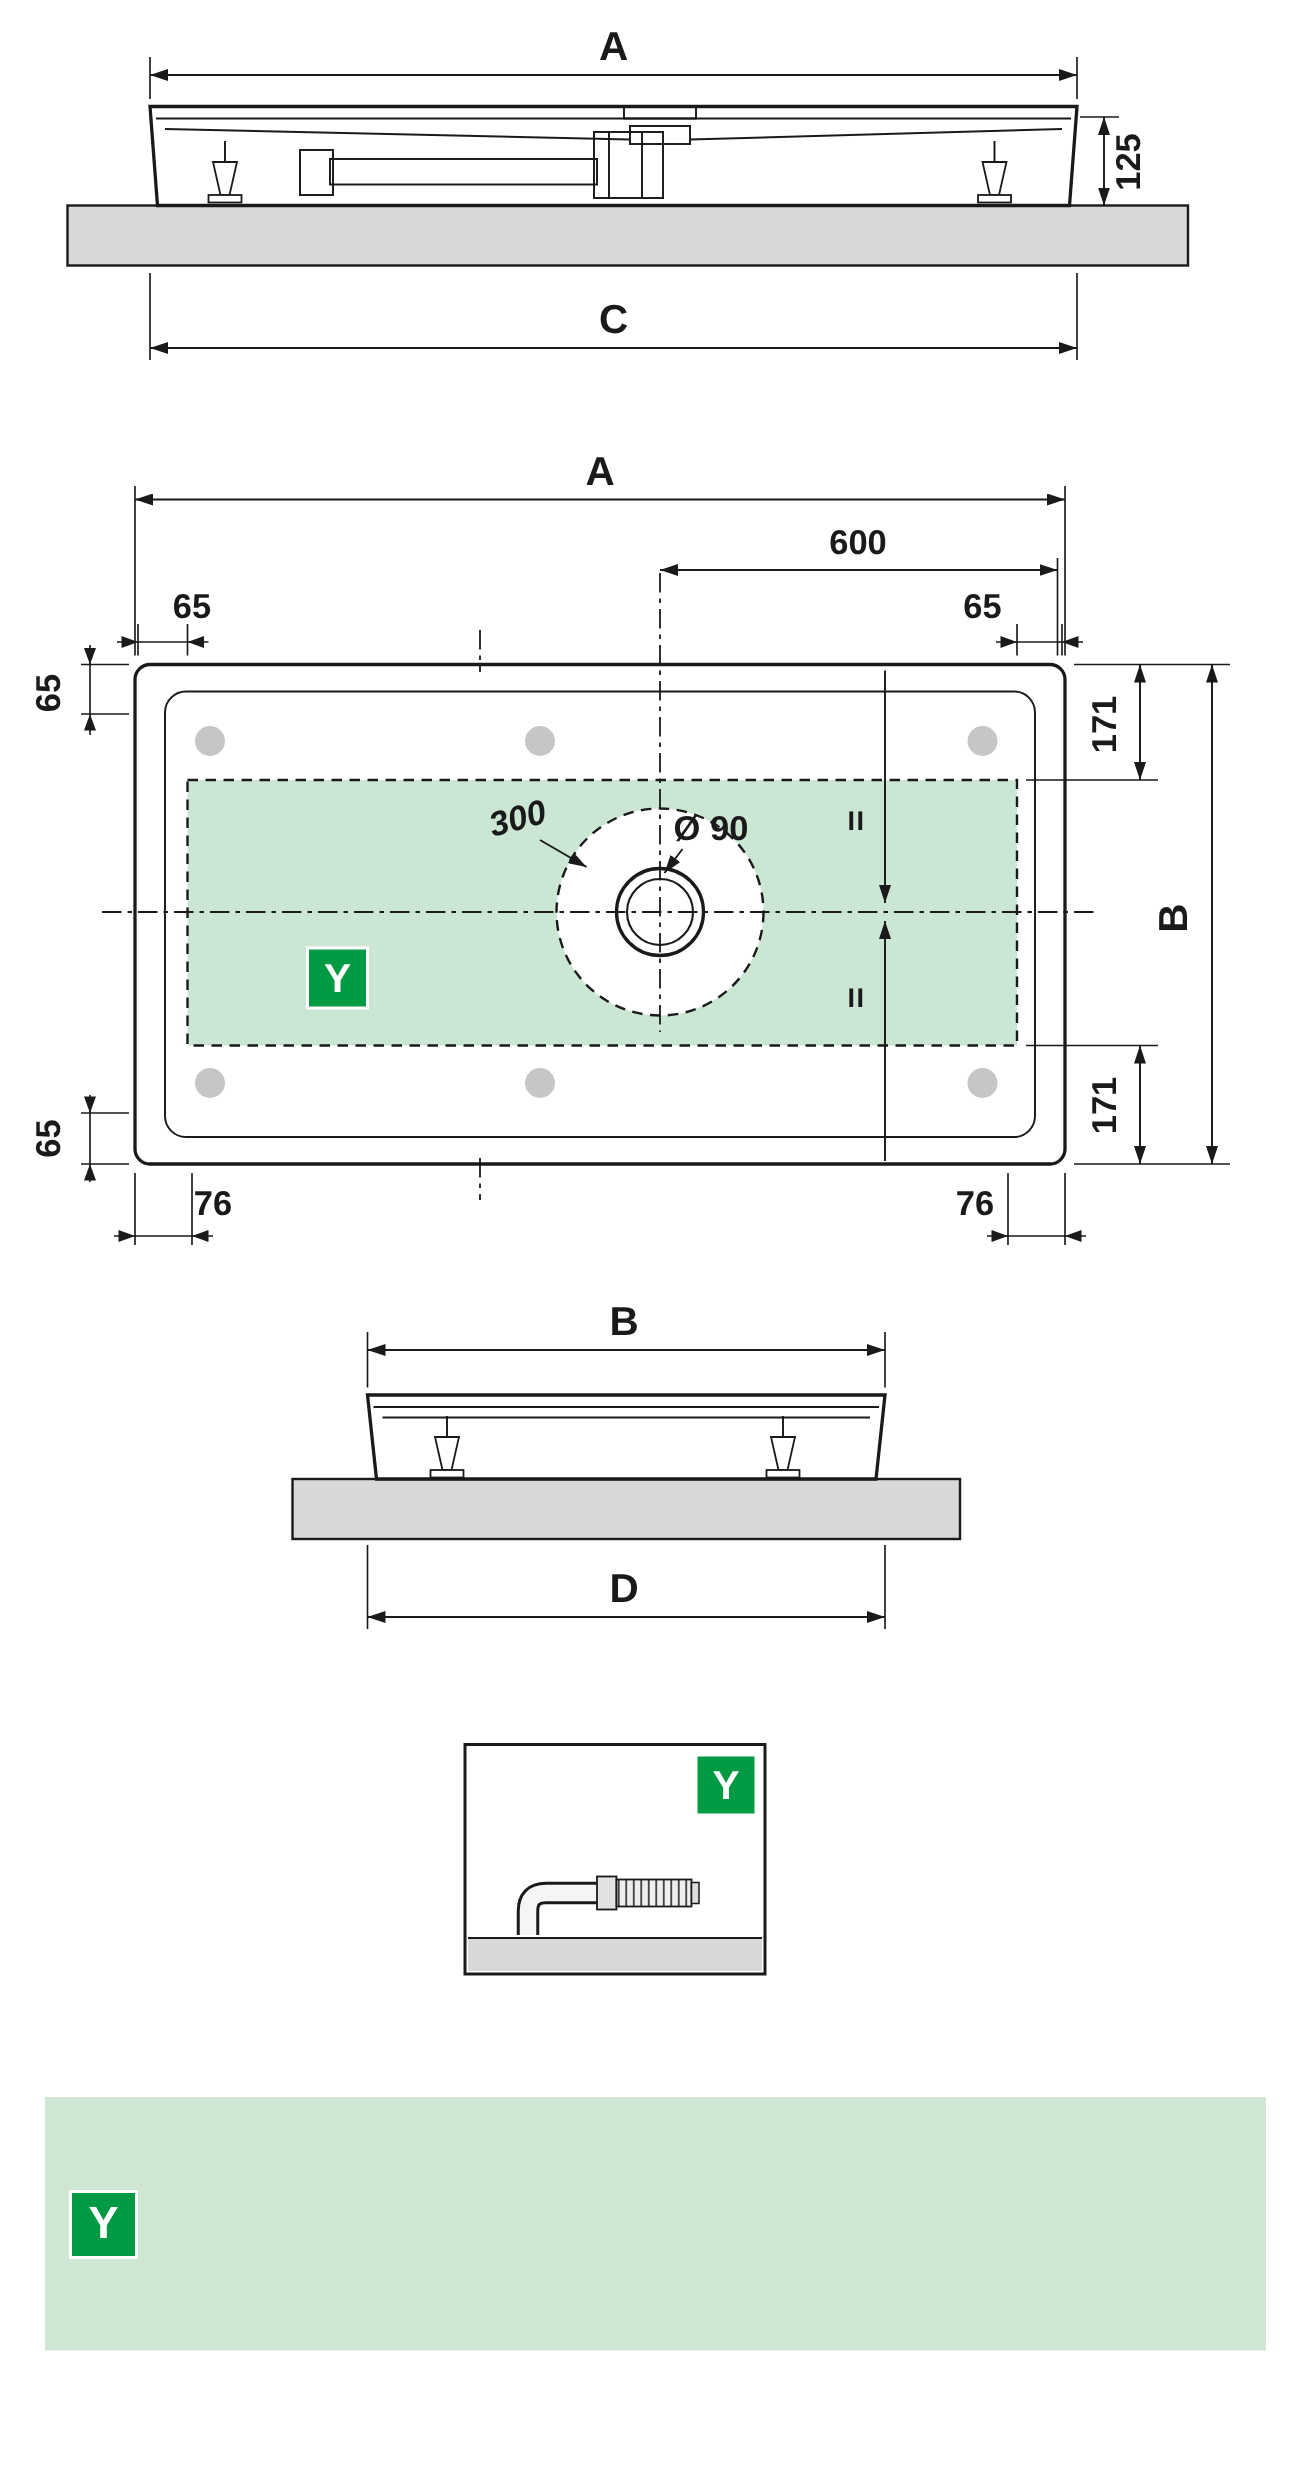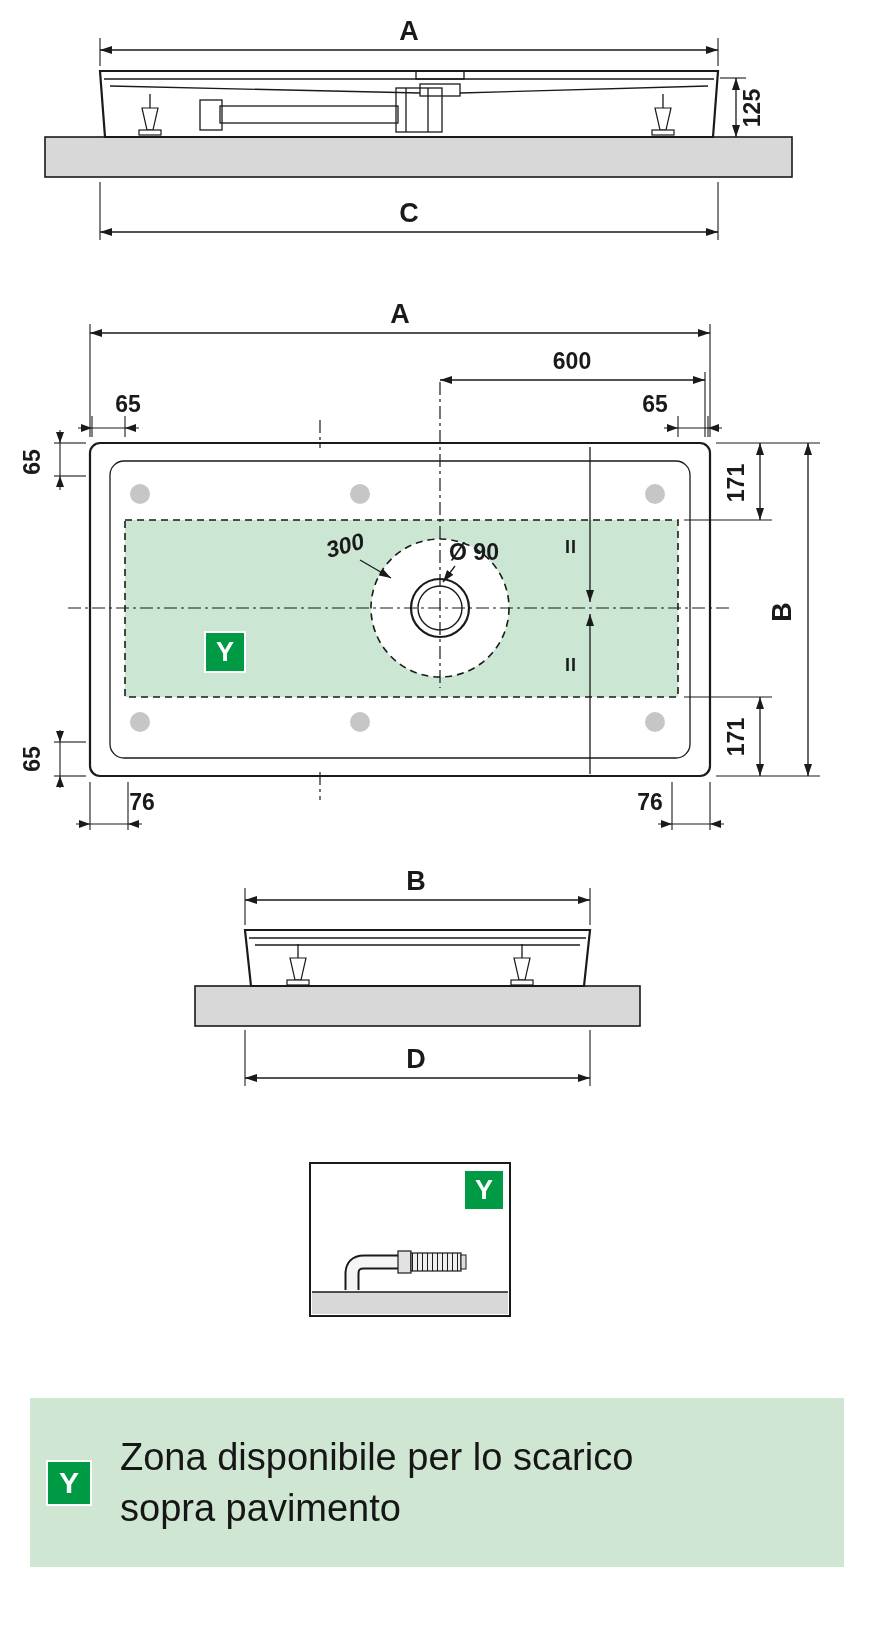--- a/index.html
+++ b/index.html
@@ -276,19 +276,15 @@
       <rect x="464" y="1170" width="40" height="40" class="badge"></rect>
       <text x="484" y="1199" text-anchor="middle" class="badge-txt">Y</text>
     </g>
   </g>
 </svg>
 
 <div class="legend">
   <div class="legend-badge">
     <span>Y</span>
   </div>
-  <div class="legend-text">
-    <div>Zona disponibile per lo scarico</div>
-    <div>sopra pavimento</div>
-  </div>
 </div>
 
 </div>
 
 </body></html>

